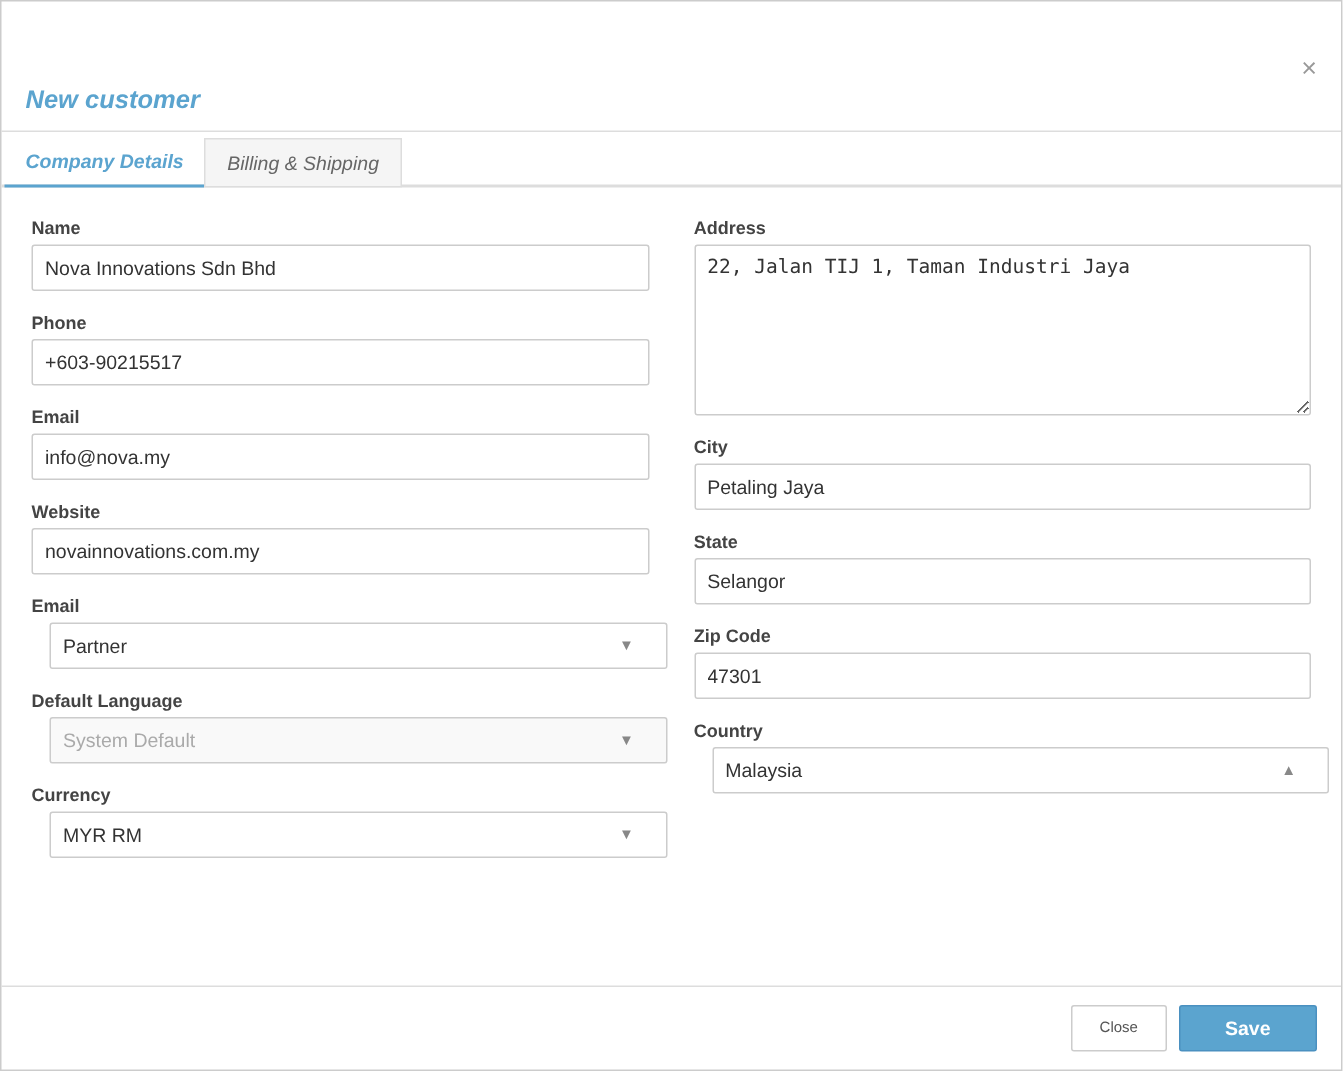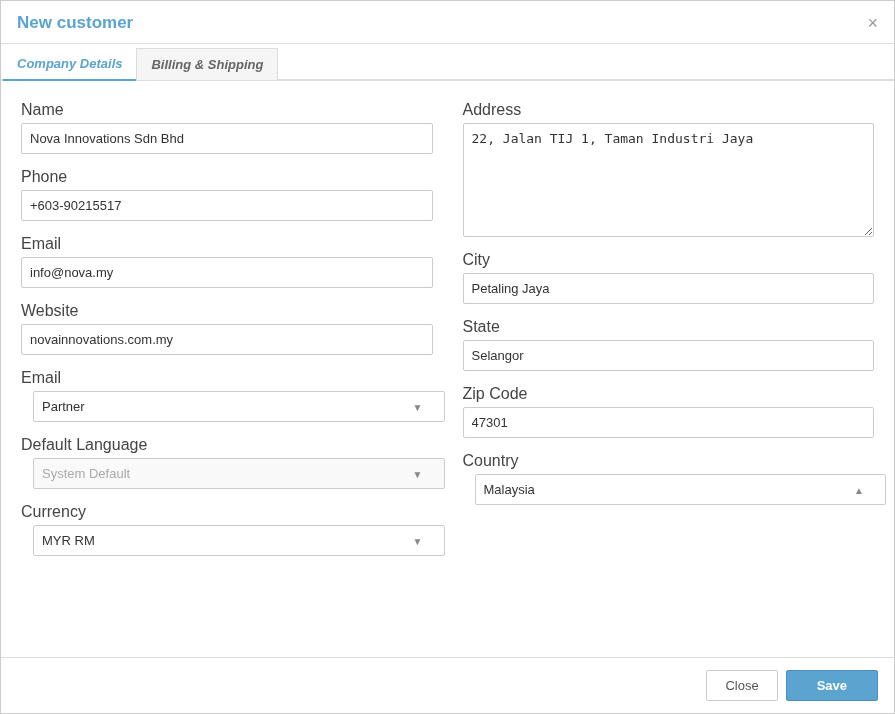--- a/index.html
+++ b/index.html
@@ -25,20 +25,22 @@
       padding: 12px 16px 10px 16px;
       border-bottom: 1px solid #ddd;
       display: flex;
       align-items: center;
       justify-content: space-between;
     }
     .modal-title {
       color: #5ba4cf;
       font-size: 17px;
       font-weight: bold;
+      font-style: italic;
+      margin-top: 44px;
     }
     .close-btn {
       background: none;
       border: none;
       font-size: 18px;
       color: #999;
       cursor: pointer;
       line-height: 1;
     }
     .tabs {
@@ -72,21 +74,21 @@
       border-top: none;
       border-left: none;
       border-right: none;
       background: transparent;
     }
     .tab.billing {
       background: #f5f5f5;
       border: 1px solid #ddd;
       color: #666;
       font-style: italic;
-      font-weight: bold;
+      font-weight: normal;
     }
     .modal-body {
       padding: 20px 20px;
       flex: 1;
       display: flex;
       flex-direction: column;
     }
     .form-columns {
       display: flex;
       gap: 30px;
@@ -97,23 +99,23 @@
       display: flex;
       flex-direction: column;
       gap: 14px;
     }
     .form-group {
       display: flex;
       flex-direction: column;
       gap: 4px;
     }
     .form-group label {
-      font-size: 16px;
+      font-size: 12px;
       color: #444;
-      font-weight: normal;
+      font-weight: bold;
     }
     .form-group input[type="text"],
     .form-group textarea,
     .form-group select {
       border: 1px solid #ccc;
       border-radius: 2px;
       padding: 7px 8px;
       font-size: 13px;
       color: #333;
       background: #fff;
@@ -154,21 +156,21 @@
       display: flex;
       justify-content: flex-end;
       gap: 8px;
     }
     .btn-close {
       padding: 7px 18px;
       background: #fff;
       border: 1px solid #ccc;
       border-radius: 2px;
       cursor: pointer;
-      font-size: 13px;
+      font-size: 10px;
       color: #555;
     }
     .btn-save {
       padding: 7px 30px;
       background: #5ba4cf;
       border: 1px solid #4a90c0;
       border-radius: 2px;
       cursor: pointer;
       font-size: 13px;
       color: #fff;

